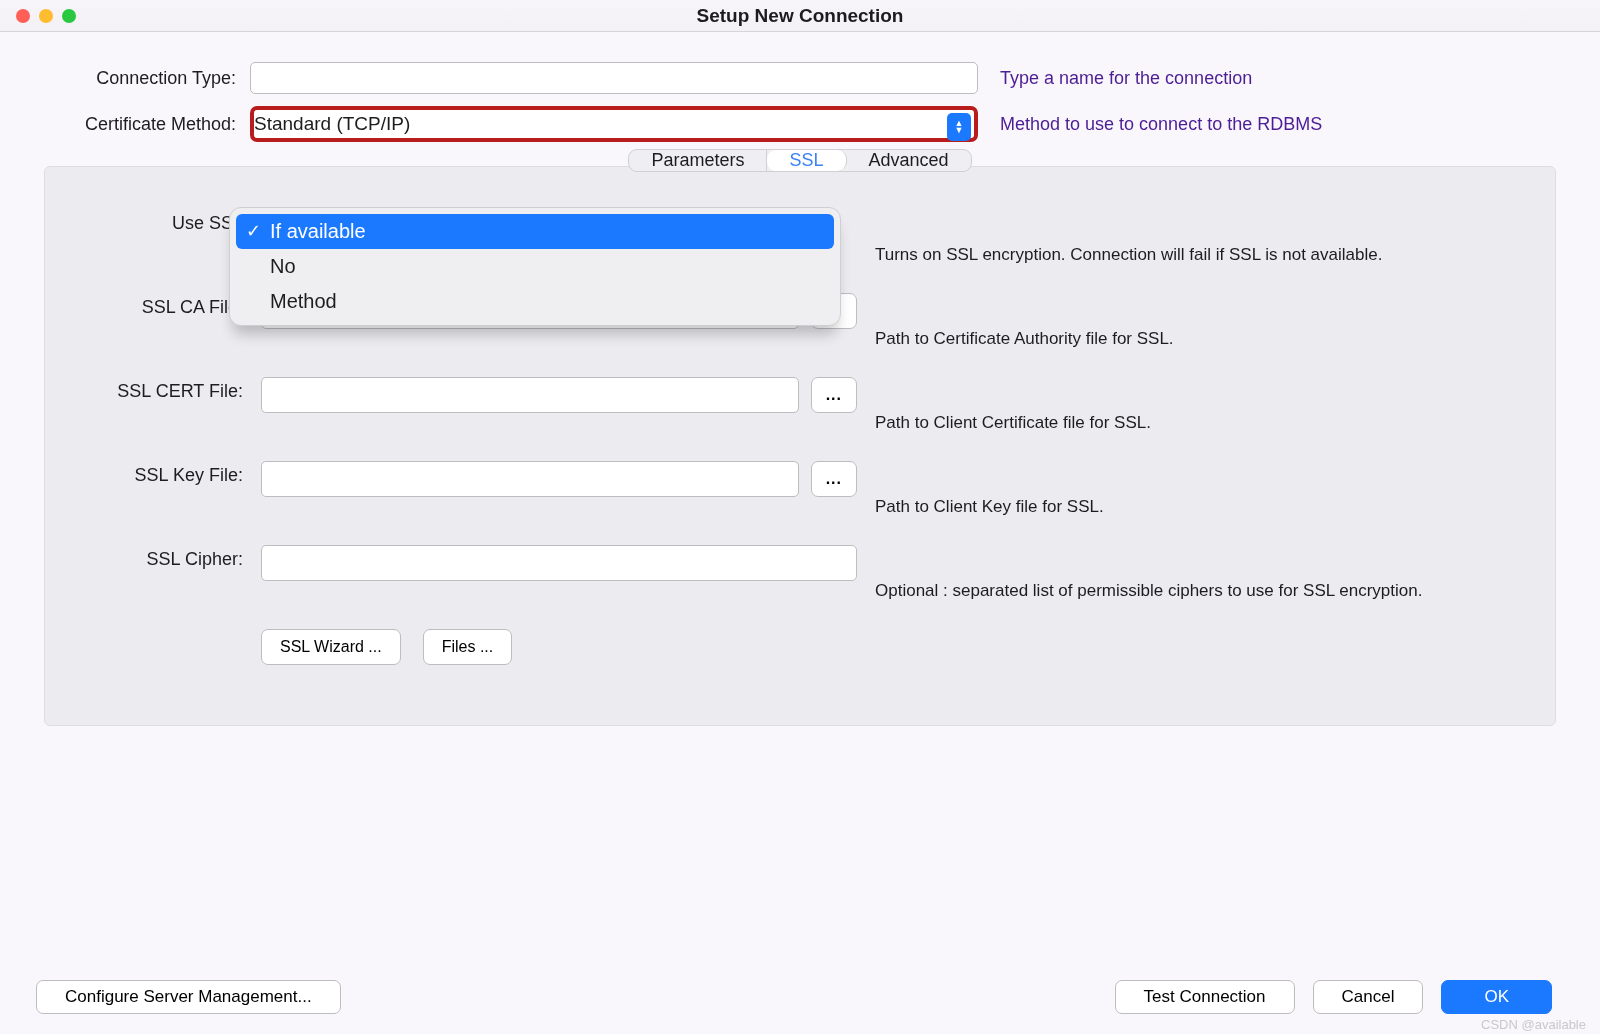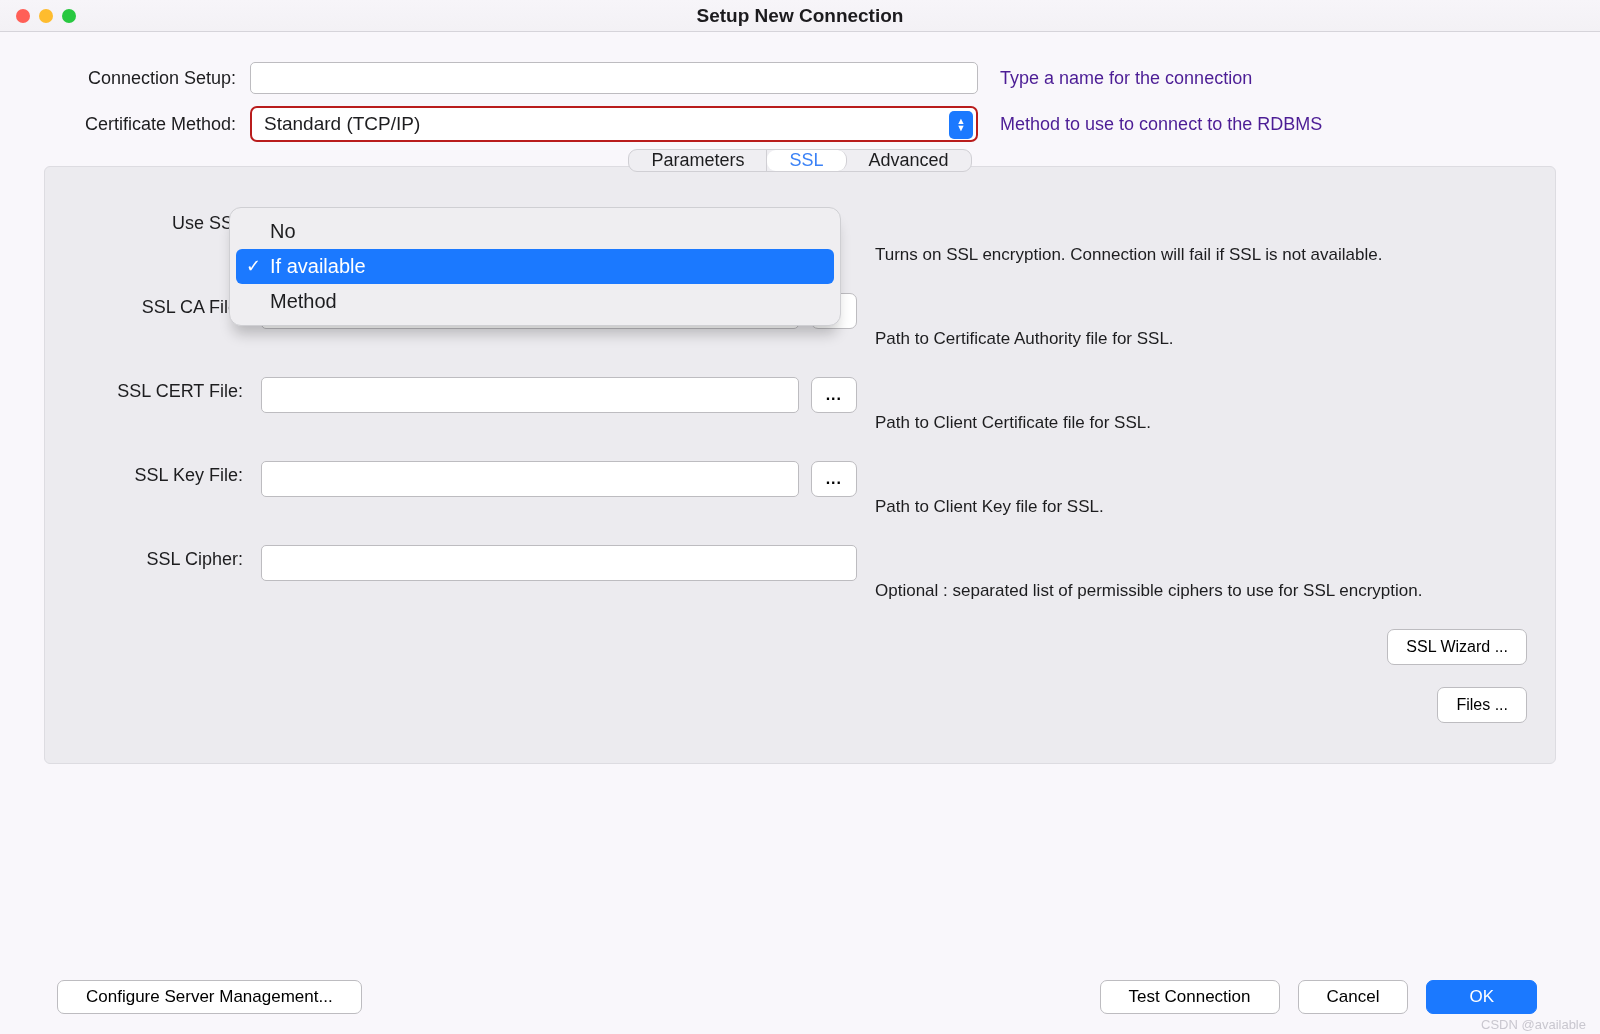--- a/index.html
+++ b/index.html
@@ -75,26 +75,25 @@
     border: 1px solid #bdbcc0;
     border-radius: 5px;
     background: #ffffff;
     padding: 2px 10px;
     font-size: 17px;
   }
   .select-wrap {
     position: relative;
     width: 100%;
     height: 36px;
-    border: 2px solid #b91c1c;
+    border: 4px solid #b91c1c;
     border-radius: 7px;
     background: #ffffff;
     display: flex;
     align-items: center;
-    padding-left: 12px;
     font-size: 19px;
   }
   .select-arrow {
     position: absolute;
     right: 3px;
     top: 3px;
     width: 24px;
     height: 28px;
     border-radius: 5px;
     background: #1b79ff;
@@ -193,23 +192,23 @@
     font-size: 16px;
     padding: 0 18px;
     cursor: pointer;
     color: #000;
   }
   .browse-btn { padding: 0 14px; font-weight: 700; letter-spacing: 1px; }
 
   .action-stack {
     padding-left: 188px;
     display: flex;
-    flex-direction: column;
+    flex-direction: row;
     gap: 22px;
-    align-items: flex-end;
+    align-items: flex-start;
   }
 
   
   .dropdown {
     position: absolute;
     left: 229px;
     top: 207px;
     width: 612px;
     background: #efeef1;
     border: 1px solid #cfcfd3;
@@ -234,23 +233,23 @@
     content: "✓";
     position: absolute;
     left: 10px;
     top: 6px;
     font-size: 18px;
   }
 
   
   .bottom {
     position: absolute;
-    left: 0; right: 6px;
+    left: 0; right: 12px;
     bottom: 20px;
-    padding: 0 57px;
+    padding: 0 36px;
     display: flex;
     align-items: center;
     justify-content: center;
   }
   .bottom .spacer { flex: 1; }
   .btn {
     height: 34px;
     border: 1px solid #bdbcc0;
     border-radius: 7px;
     background: #ffffff;
@@ -283,21 +282,21 @@
   <div class="traffic-lights">
     <span class="tl-close"></span>
     <span class="tl-min"></span>
     <span class="tl-max"></span>
   </div>
   <div class="title">Setup New Connection</div>
 </div>
 
 <div class="upper">
   <div class="row">
-    <div class="label">Connection Setup:</div>
+    <div class="label">Connection Type:</div>
     <div class="field">
       <input type="text" class="text-input" value="" style="">
     </div>
     <div class="hint">Type a name for the connection</div>
   </div>
   <div class="row">
     <div class="label">Certificate Method:</div>
     <div class="field">
       <div class="select-wrap">
         <span>Standard (TCP/IP)</span>
@@ -365,22 +364,22 @@
 
     <div class="action-stack">
       <button class="std-btn">SSL Wizard ...</button>
       <button class="std-btn">Files ...</button>
     </div>
 
   </div>
 </div>
 
 <div class="dropdown">
+  <div class="opt selected">If available</div>
   <div class="opt">No</div>
-  <div class="opt selected">If available</div>
   <div class="opt">Method</div>
 </div>
 
 <div class="bottom">
   <button class="btn" style="margin-left:0">Configure Server Management...</button>
   <div class="spacer"></div>
   <button class="btn">Test Connection</button>
   <button class="btn">Cancel</button>
   <button class="btn primary">OK</button>
 </div>

